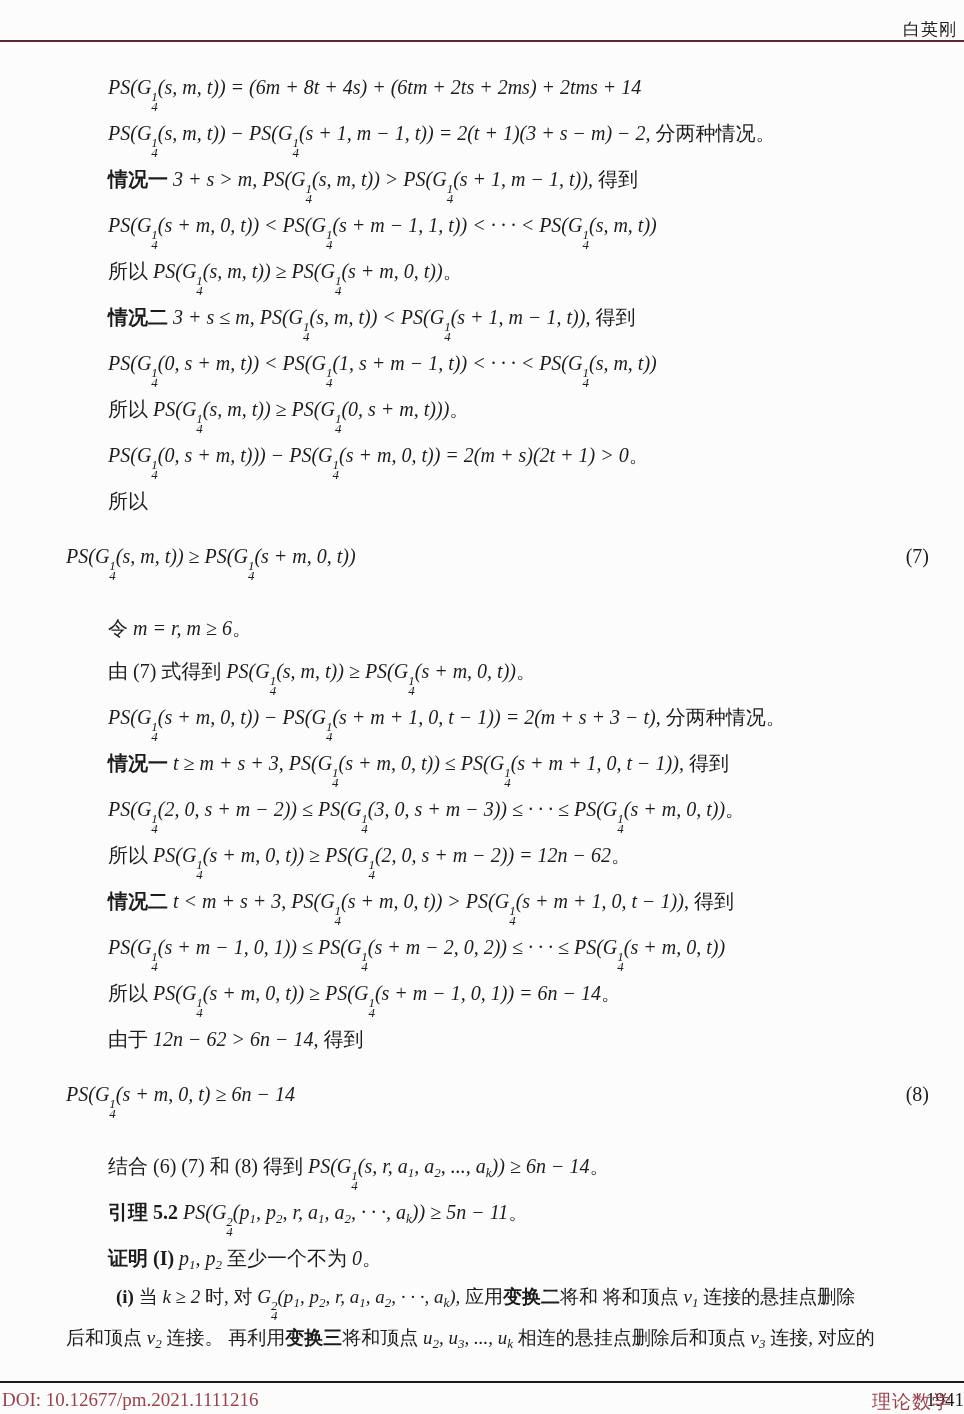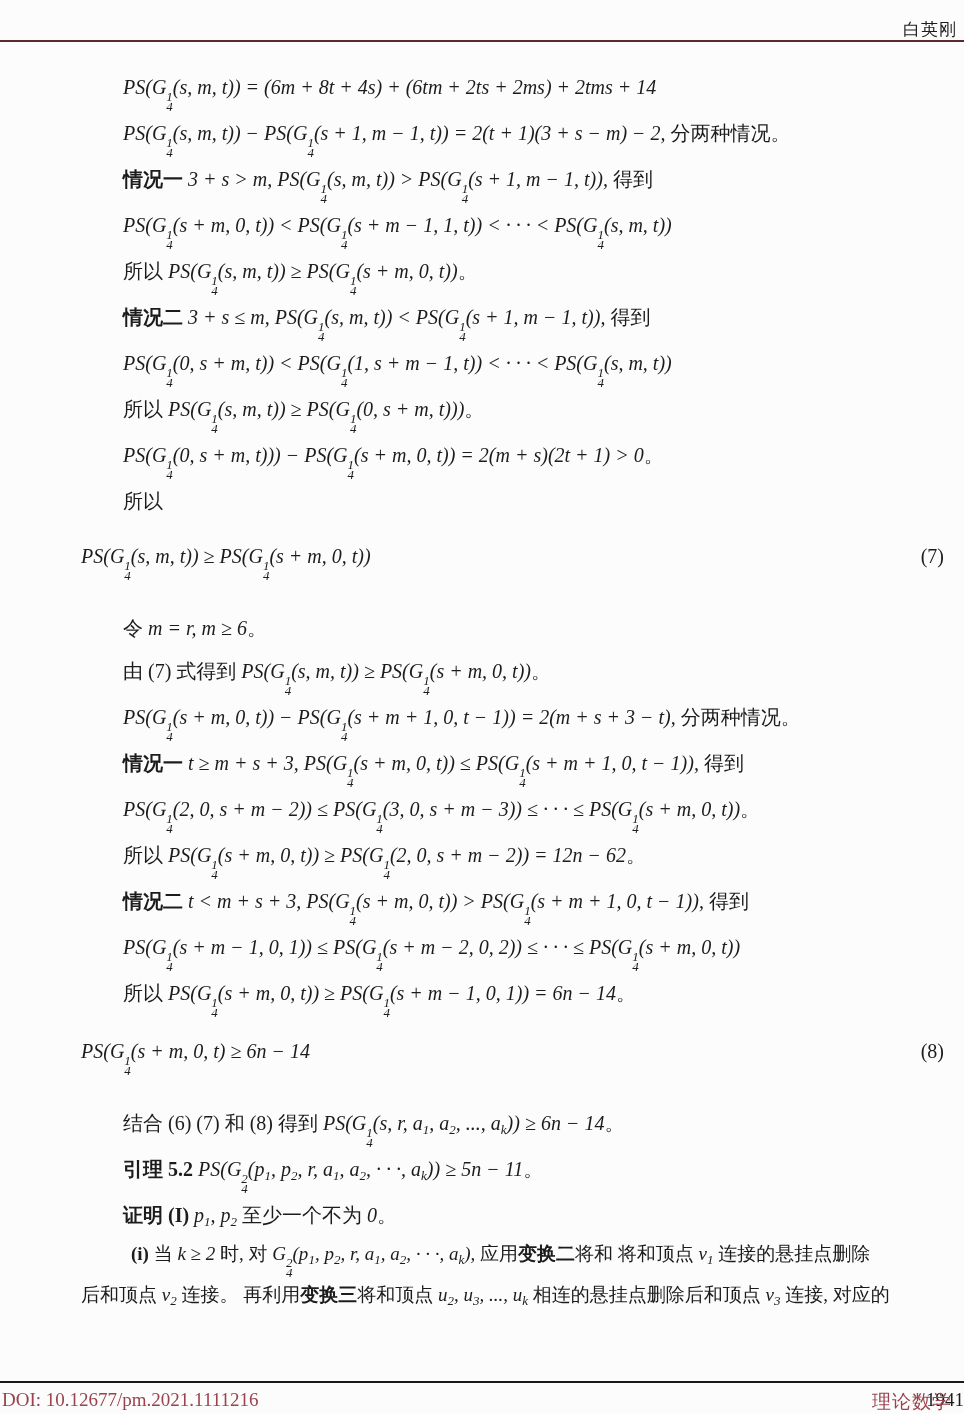--- a/index.html
+++ b/index.html
@@ -21,21 +21,21 @@
   .header-author {
     position: absolute; top: 18px; right: 7px;
     font-size: 17px; letter-spacing: 1px;
   }
   .rule-top {
     position: absolute; top: 40px; left: 0;
     width: 964px; height: 2px;
     background: var(--rule_top);
   }
   .content {
-    position: absolute; top: 56px; left: 81px;
+    position: absolute; top: 56px; left: 66px;
     width: 875px; padding-top: 10px;
   }
   .line {
     line-height: 43px; font-size: 20px;
     white-space: nowrap;
   }
   .ind-proof { padding-left: 42px; }
   .ind-para-first { padding-left: 50px; }
   .t-tight { line-height: 34px; font-size: 19px; }
   .seg-cn { font-style: normal; }
@@ -219,20 +219,21 @@
             <span>1</span>
             <span>4</span>
           </span>(s + m, 0, t))</span></div>
       <div class="line ind-proof"><span class="seg-cn">所以 </span><span class="seg-m">PS(G<span class="ss">
             <span>1</span>
             <span>4</span>
           </span>(s + m, 0, t)) ≥  PS(G<span class="ss">
             <span>1</span>
             <span>4</span>
           </span>(s + m − 1, 0, 1)) = 6n − 14</span><span class="seg-cn">。</span></div>
+      <div class="line ind-proof"><span class="seg-cn">由于 </span><span class="seg-m">12n − 62 &gt; 6n − 14,</span><span class="seg-cn"> 得到</span></div>
       <div class="display"><span class="seg-m">PS(G<span class="ss">
             <span>1</span>
             <span>4</span>
           </span>(s + m, 0, t) ≥ 6n − 14</span><span class="eqno">(8)</span></div>
       <div class="line ind-proof"><span class="seg-cn">结合 (6) (7) 和 (8) 得到 </span><span class="seg-m">PS(G<span class="ss">
             <span>1</span>
             <span>4</span>
           </span>(s, r, a<sub>1</sub>, a<sub>2</sub>, ..., a<sub>k</sub>)) ≥ 6n − 14</span><span class="seg-cn">。</span></div>
       <div class="line ind-proof"><span class="seg-b">引理 5.2 </span><span class="seg-m">PS(G<span class="ss">
             <span>2</span>

